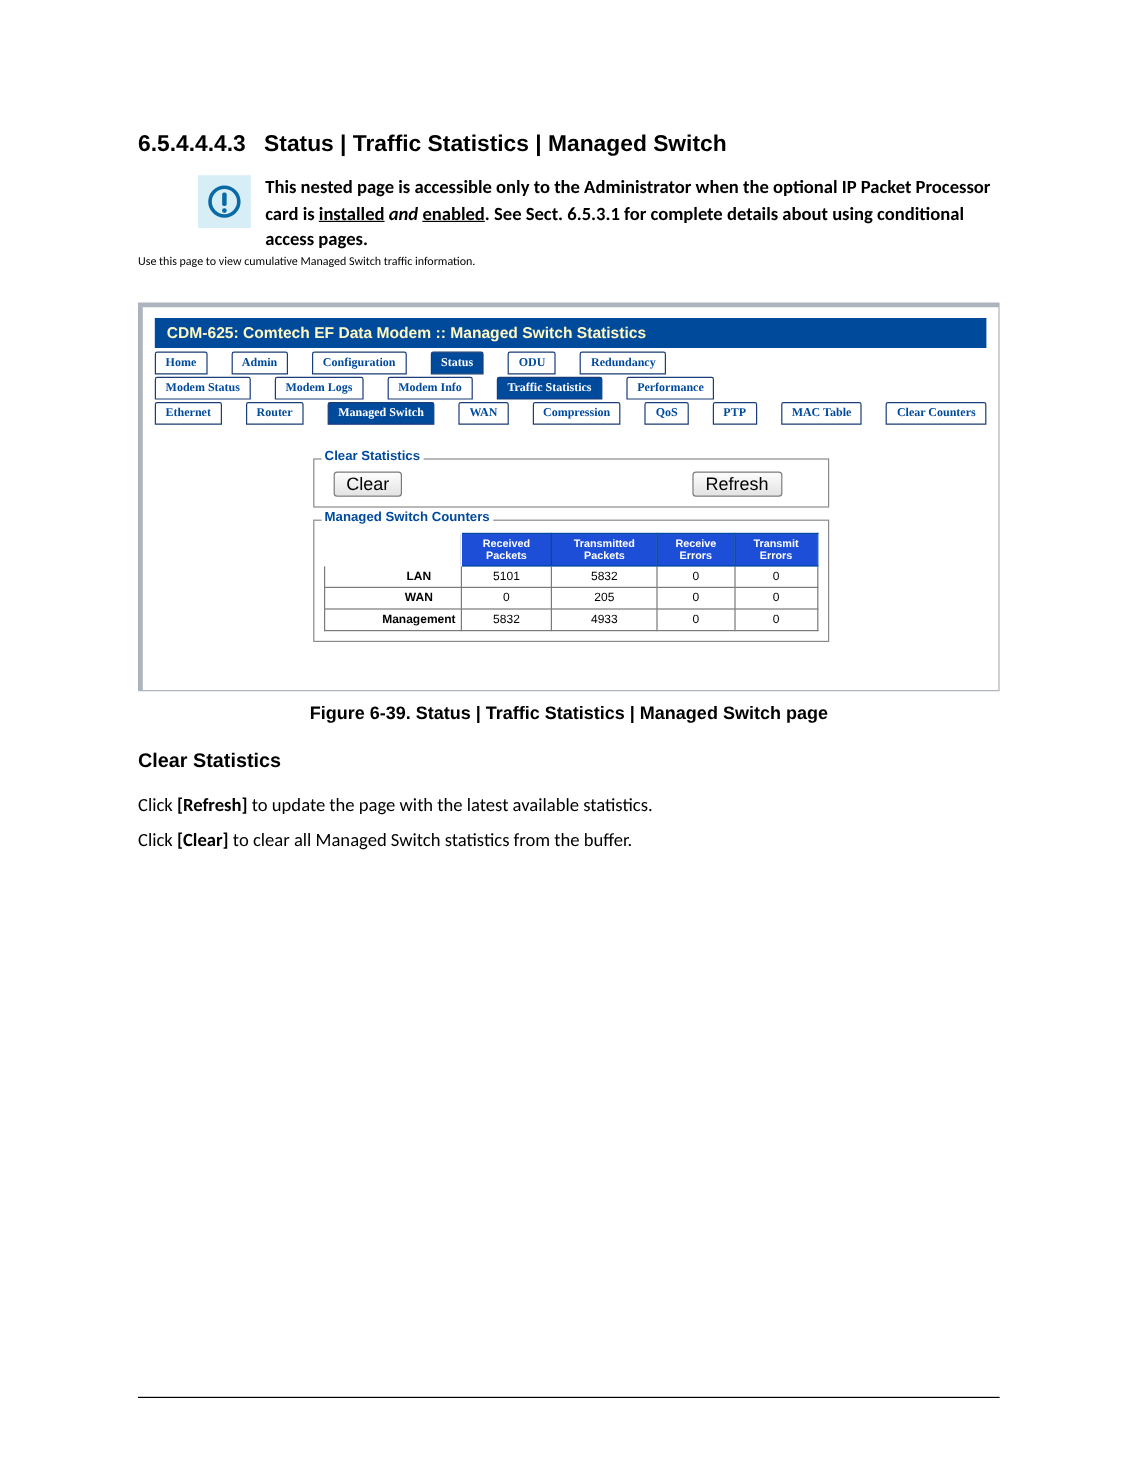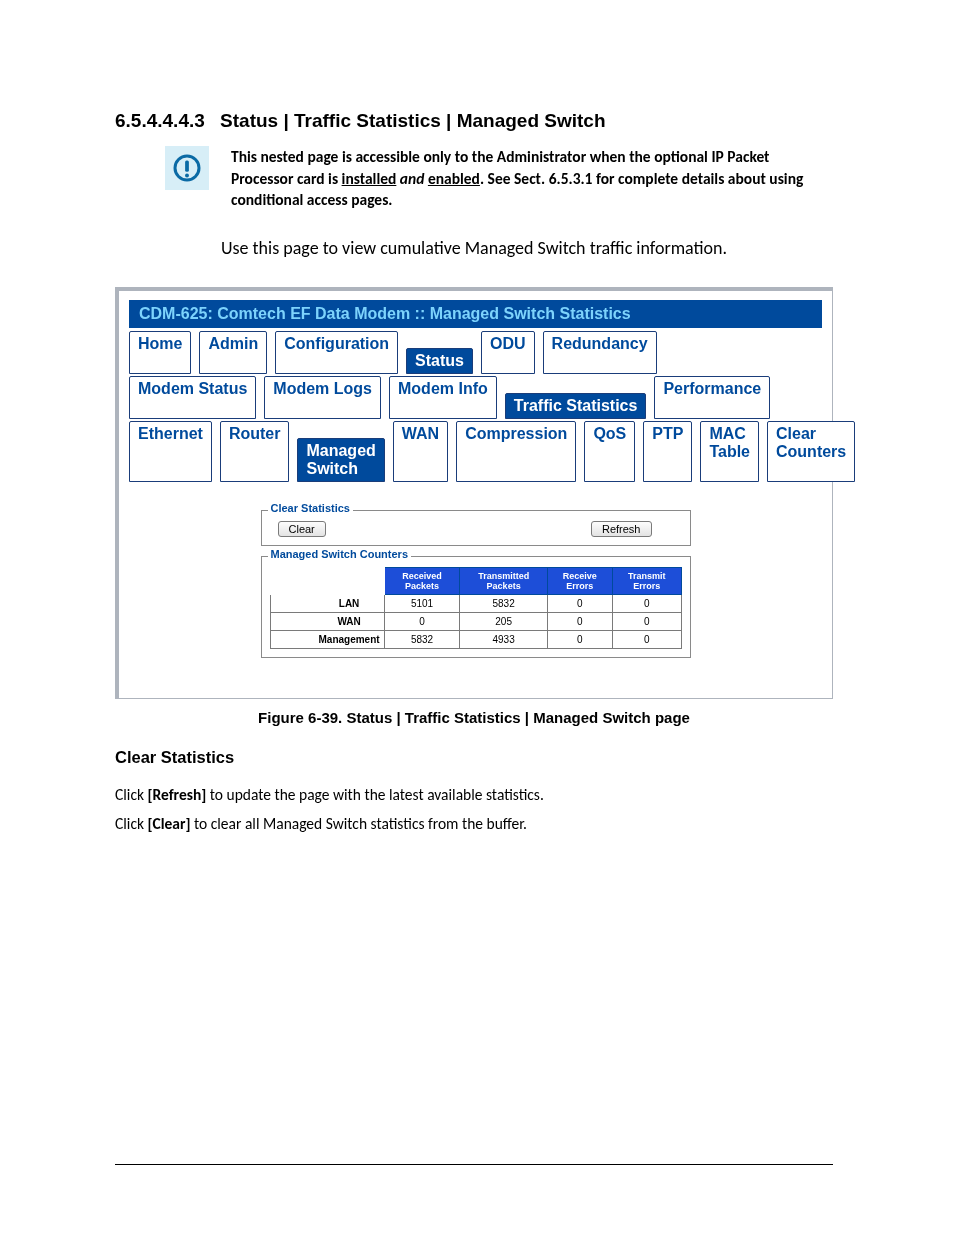--- a/index.html
+++ b/index.html
@@ -19,79 +19,77 @@
   .heading {
     font-family: Arial, Helvetica, sans-serif;
     font-weight: bold;
     font-size: 19px;
     margin-bottom: 14px;
   }
   .heading .secno { margin-right: 10px; }
   .notice-row {
     display: flex;
     align-items: flex-start;
-    gap: 22px;
+    gap: 12px;
     margin-left: 50px;
   }
   .notice-icon {
     width: 44px;
     height: 44px;
     background: #d7eef7;
     display: flex;
     align-items: center;
     justify-content: center;
     flex: 0 0 44px;
   }
   .notice-icon svg { width: 30px; height: 30px; }
   .notice-text {
     font-weight: bold;
     font-size: 15.5px;
     line-height: 1.4;
   }
   .notice-text .uand { text-decoration: underline; }
   .notice-text .ital { font-style: italic; font-weight: bold; }
   .lead {
-    margin-top: 26px;
-    font-size: 18px;
-    text-align: center;
+    font-size: 10px;
   }
   .screenshot {
     margin-top: 28px;
     border-left: 4px solid #aeb4bd;
     border-top: 4px solid #aeb4bd;
     border-right: 1px solid #aeb4bd;
     border-bottom: 1px solid #aeb4bd;
     padding: 6px 4px 30px 4px;
     background: #fff;
     box-sizing: border-box;
   }
   .shot-title {
     background: #004a9c;
-    color: #7dd3fc;
+    color: #fef9c3;
     font-family: Verdana, Arial, sans-serif;
     font-weight: bold;
-    font-size: 16px;
+    font-size: 13px;
     padding: 5px 10px;
     margin: 3px 6px 3px 6px;
   }
   .tabrow {
     display: flex;
-    gap: 8px;
+    gap: 20px;
     margin: 0 6px 2px 6px;
-    font-family: Liberation Sans, sans-serif;
-    font-size: 16px;
+    font-family: Liberation Serif, serif;
+    font-size: 10px;
     font-weight: bold;
   }
   .tab {
     border: 1px solid #1a3d7a;
     padding: 3px 8px;
     border-radius: 2px 2px 0 0;
     cursor: pointer;
   }
-  .tab-sel { background: #004a9c; color: #fff; margin-top: 17px; }
+  .tab-sel { background: #004a9c; color: #fff; }
   .tab-unsel { background: #fff; color: #004a9c; }
   .stat-area {
     margin: 28px auto 0 auto;
     width: 430px;
   }
   .fieldset {
     border: 1px solid #8a8a8a;
     padding: 6px 8px 8px 8px;
     margin-bottom: 10px;
     position: relative;
@@ -107,21 +105,21 @@
     font-weight: bold;
     color: #004a9c;
   }
   .btnrow {
     display: flex;
     justify-content: space-between;
     padding: 4px 30px 0 8px;
   }
   .ui-btn {
     font-family: Arial, sans-serif;
-    font-size: 11px;
+    font-size: 15px;
     padding: 1px 10px;
     border: 1px solid #7a7a7a;
     border-radius: 3px;
     background: linear-gradient(#fdfdfd, #e3e3e3);
     cursor: pointer;
   }
   .counters-wrap { padding-top: 4px; }
   table.counters {
     border-collapse: collapse;
     width: 100%;

